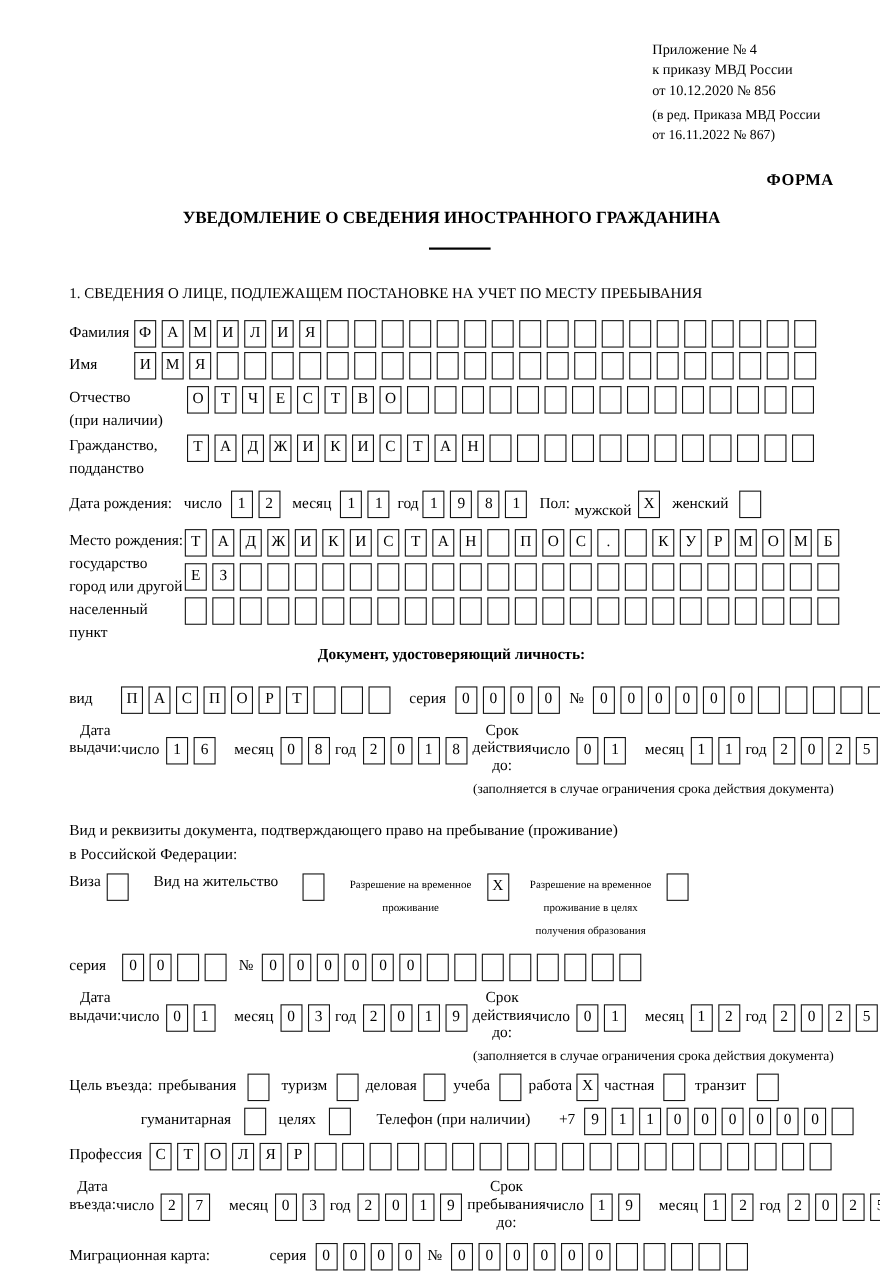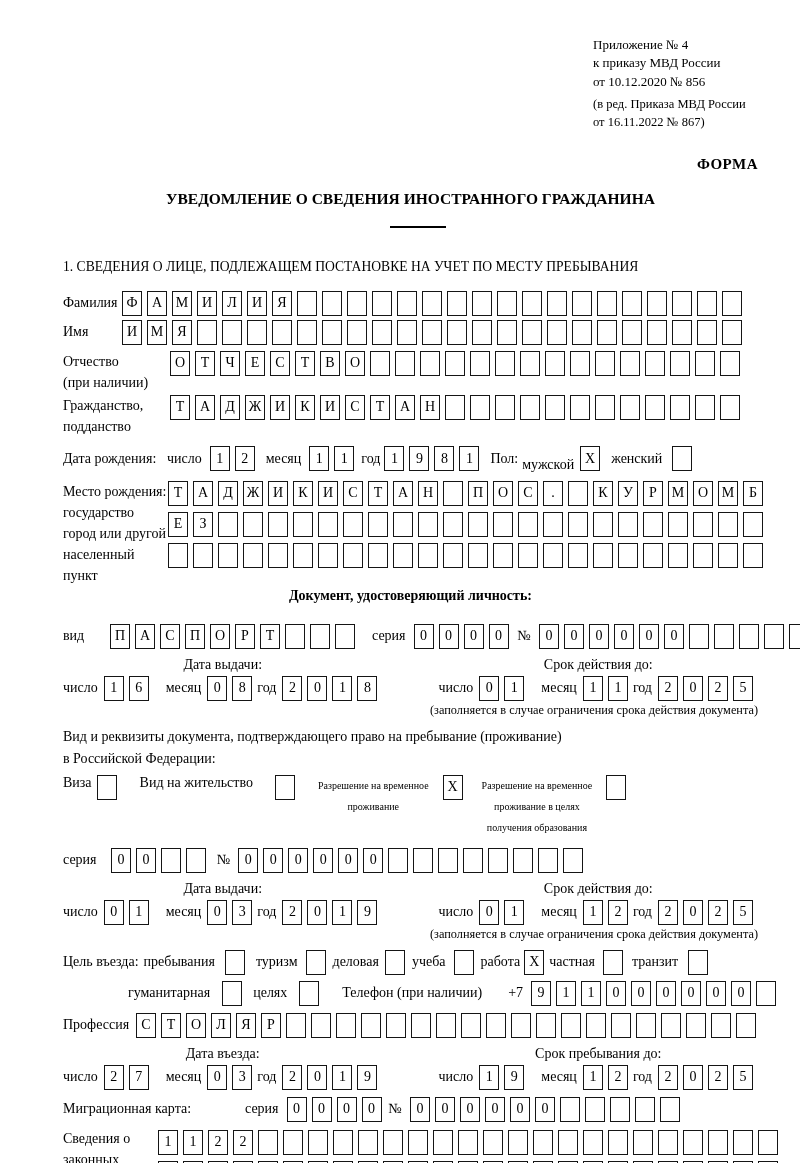--- a/index.html
+++ b/index.html
@@ -21,27 +21,27 @@
   .lbl{font-size:14px;flex:none}
   .ml{font-size:14px;line-height:21px;flex:none}
   .cells{display:flex;flex:none}
   .cell{width:20px;height:25px;border:1.6px solid #151515;display:flex;align-items:center;
         justify-content:center;font-size:14px;margin-right:5px;flex:none;background:#fff;
         box-sizing:border-box}
   .vcol{display:flex;flex-direction:column}
   .vcol .cells{margin-bottom:6px}
   
   .dates{display:flex;justify-content:space-between;margin-top:8px}
-  .dg{display:flex;flex-direction:column}
+  .dg{display:flex;}
   .dg-head{font-size:14px;text-align:center;margin-bottom:3px}
   .dline{display:flex;align-items:center}
   .dline .lbl{margin-right:6px}
   .dline .gap{width:12px;flex:none}
   .note{font-size:12.3px;text-align:right;margin-top:2px}
-  .intro{font-size:14px;margin-top:8px;line-height:1.6}
+  .intro{font-size:14px;margin-top:20px;line-height:1.6}
   .opt{text-align:center;font-size:10px;line-height:21px;flex:none}
   .doc-head{font-weight:bold;font-size:14px;text-align:center;margin-top:6px}
 </style>
 </head>
 <body>
 
 <div class="page">
 
   <div class="hdr">
     <div>Приложение № 4</div>

